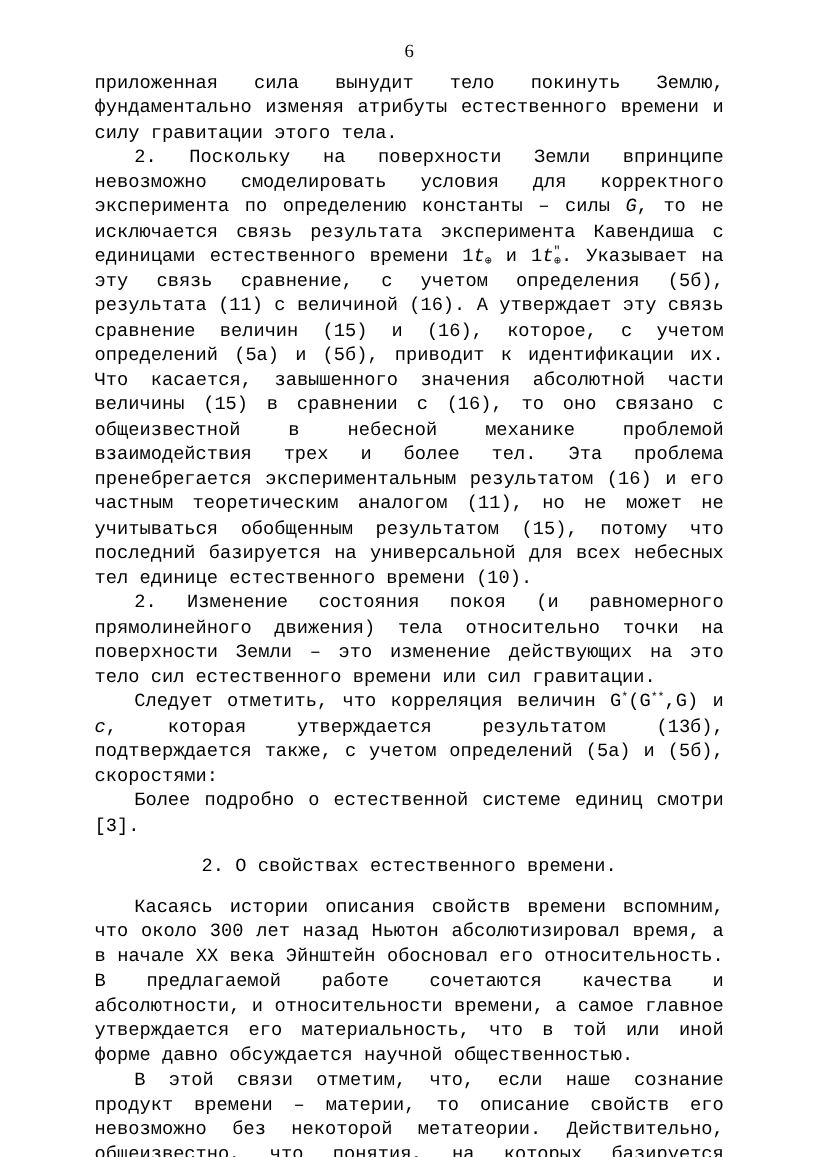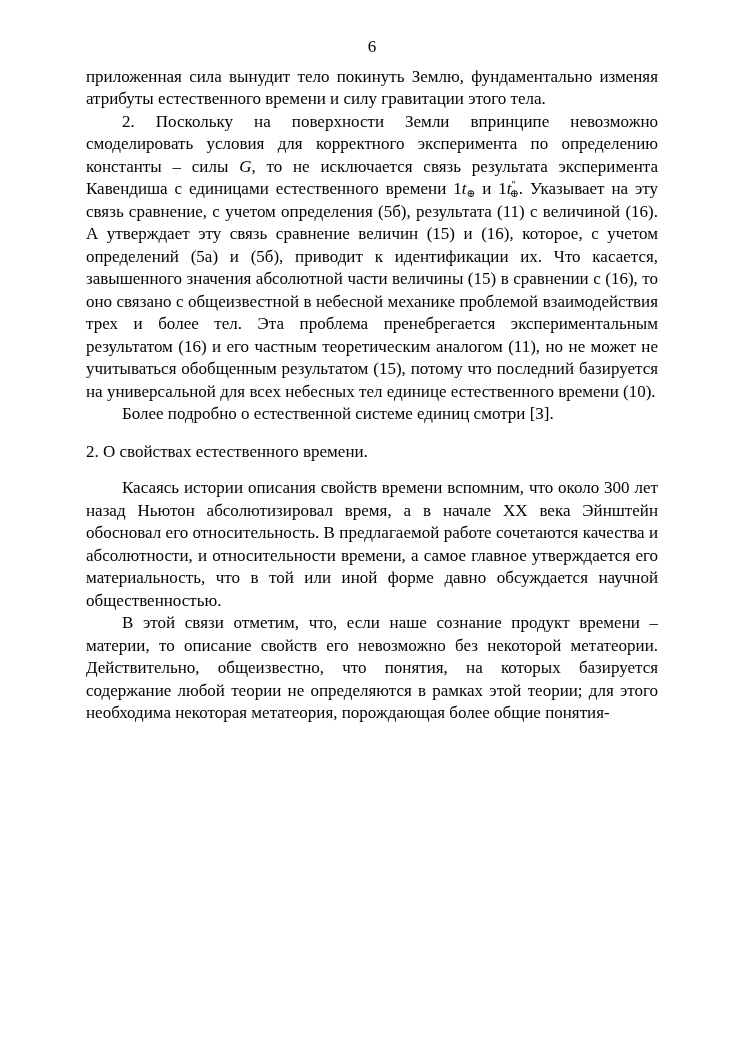--- a/index.html
+++ b/index.html
@@ -22,26 +22,27 @@
     overflow: hidden;
   }
   .page-number {
     text-align: center;
     margin: 0 0 7px 0;
   }
   .doc-body p {
     margin: 0;
     padding: 0;
     text-align: justify;
+    font-family: Liberation Mono, monospace;
   }
   .doc-body p.indent {
     text-indent: 36px;
   }
   .doc-body p.heading {
-    text-align: left;
+    text-align: center;
     text-indent: 0;
     margin: 15px 0 14px 0;
   }
   .doc-body em {
     font-style: italic;
   }
   .doc-body sup {
     font-size: 0.62em;
     line-height: 0;
     vertical-align: baseline;
@@ -61,18 +62,20 @@
   }
 </style>
 </head>
 <body>
 
 <div class="page">
   <div class="page-number">6</div>
   <div class="doc-body">
       <p class=""><span>приложенная сила вынудит тело покинуть Землю, фундаментально изменяя атрибуты естественного времени и силу гравитации этого тела.</span></p>
       <p class=" indent"><span>2. Поскольку на поверхности Земли впринципе невозможно смоделировать условия для корректного эксперимента по определению константы – силы </span><em>G</em><span>, то не исключается связь результата эксперимента Кавендиша с единицами естественного времени 1</span><em>t</em><sub>⊕</sub><span> и 1</span><em>t</em><sup>″</sup><sub>⊕</sub><span>. Указывает на эту связь сравнение, с учетом определения (5б), результата (11) с величиной (16). А утверждает эту связь сравнение величин (15) и (16), которое, с учетом определений (5а) и (5б), приводит к идентификации их. Что касается, завышенного значения абсолютной части величины (15) в сравнении с (16), то оно связано с общеизвестной в небесной механике проблемой взаимодействия трех и более тел. Эта проблема пренебрегается экспериментальным результатом (16) и его частным теоретическим аналогом (11), но не может не учитываться обобщенным результатом (15), потому что последний базируется на универсальной для всех небесных тел единице естественного времени (10).</span></p>
+      <p class=" indent"><span>2. Изменение состояния покоя (и равномерного прямолинейного движения) тела относительно точки на поверхности Земли – это изменение действующих на это тело сил естественного времени или сил гравитации.</span></p>
+      <p class=" indent"><span>Следует отметить, что корреляция величин G</span><sup>*</sup><span>(G</span><sup>**</sup><span>,G) и </span><em>c</em><span>, которая утверждается результатом (13б), подтверждается также, с учетом определений (5а) и (5б), скоростями:</span></p>
       <p class=" indent"><span>Более подробно о естественной системе единиц смотри [3].</span></p>
       <p class="heading"><span>2. О свойствах естественного времени.</span></p>
       <p class=" indent"><span>Касаясь истории описания свойств времени вспомним, что около 300 лет назад Ньютон абсолютизировал время, а в начале XX века Эйнштейн обосновал его относительность. В предлагаемой работе сочетаются качества и абсолютности, и относительности времени, а самое главное утверждается его материальность, что в той или иной форме давно обсуждается научной общественностью.</span></p>
       <p class=" indent"><span>В этой связи отметим, что, если наше сознание продукт времени – материи, то описание свойств его невозможно без некоторой метатеории. Действительно, общеизвестно, что понятия, на которых базируется содержание любой теории не определяются в рамках этой теории; для этого необходима некоторая метатеория, порождающая более общие понятия-</span></p>
     </div>
 </div>
 
 </body></html>

